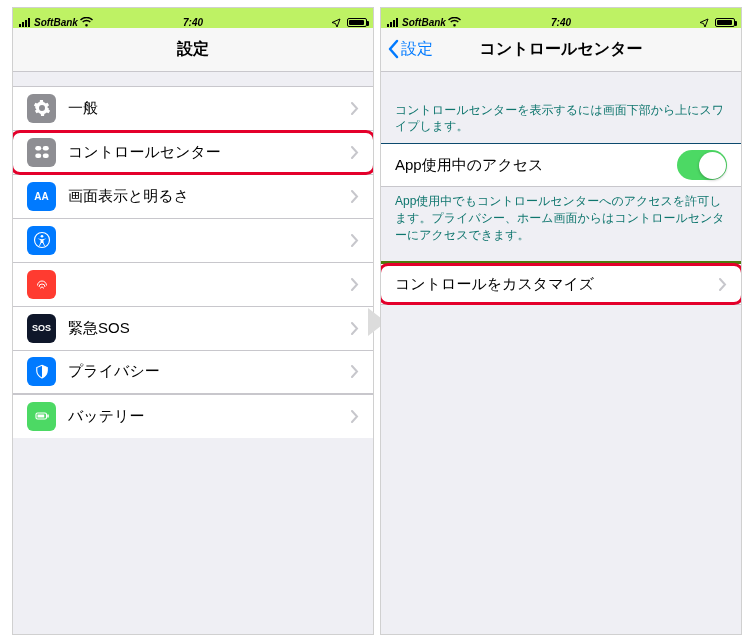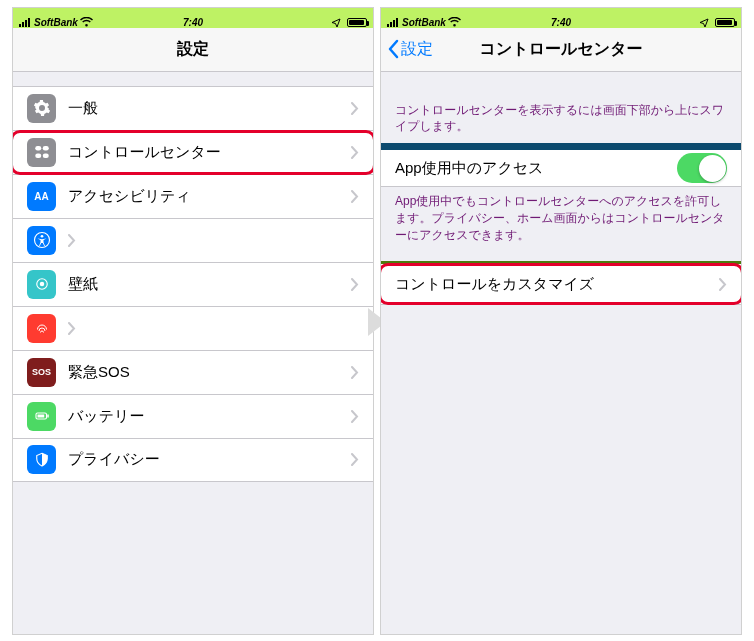--- a/index.html
+++ b/index.html
@@ -68,33 +68,34 @@
       position: absolute; left: 6px; top:0; bottom:0;
       display: flex; align-items: center;
       color: #007aff; font-size: 16px;
     }
     .nav-back svg { margin-right: 2px; }
 
     .content { flex:1; overflow:hidden; padding-top: 14px; }
 
     .group-note {
       font-size: 12px;
-      color: #701a75;
+      color: #0f766e;
       padding: 6px 14px 8px 14px;
       line-height: 1.4;
     }
 
     .cell {
       height: 44px;
       background: #fff;
       border-top: 1px solid #c8c7cc;
       display: flex;
       align-items: center;
       padding: 0 14px 0 14px;
       position: relative;
+      justify-content: space-between;
     }
     .cell:last-child, .cell-last { border-bottom: 1px solid #c8c7cc; }
     .cell-icon {
       width: 29px; height: 29px; border-radius: 6px;
       display:flex; align-items:center; justify-content:center;
       margin-right: 12px; flex-shrink:0;
       color:#fff; font-size:10px; font-weight:700;
     }
     .cell-label { font-size: 15px; flex:1; }
     .chevron { color:#c7c7cc; }
@@ -134,21 +135,21 @@
     }
 
     
     .ic-general { background:#8e8e93; }
     .ic-control { background:#8e8e93; }
     .ic-display { background:#007aff; }
     .ic-access  { background:#007aff; }
     .ic-wall    { background:#35c5c9; }
     .ic-siri    { background: linear-gradient(135deg,#1b1b1b,#3a3a3a); }
     .ic-touch   { background:#ff3b30; }
-    .ic-sos     { background:#7f1d1d; font-size:9px; }
+    .ic-sos     { background:#0f172a; font-size:9px; }
     .ic-battery { background:#4cd964; }
     .ic-privacy { background:#007aff; }
     .ic-store   { background:#fff; border:1px solid #c8c7cc; }
     .ic-wallet  { background:#000; }
   </style>
 </head>
 <body>
 
 <div class="phone">
   <div class="status-bar">
@@ -213,21 +214,21 @@
       <div class="cell-label">コントロールセンター</div>
       <span class="chevron">
           <svg width="8" height="13">
             <path d="M1 1l5 5.5L1 12" stroke="#c7c7cc" stroke-width="2" fill="none" stroke-linecap="round"></path>
           </svg>
         </span>
     </div>
 
     <div class="cell">
       <div class="cell-icon ic-display">AA</div>
-      <div class="cell-label">アクセシビリティ</div>
+      <div class="cell-label">画面表示と明るさ</div>
       <span class="chevron">
           <svg width="8" height="13">
             <path d="M1 1l5 5.5L1 12" stroke="#c7c7cc" stroke-width="2" fill="none" stroke-linecap="round"></path>
           </svg>
         </span>
     </div>
 
     <div class="cell">
       <div class="cell-icon ic-access">
         <svg width="18" height="18" viewBox="0 0 24 24" fill="#fff">
@@ -236,34 +237,20 @@
             <path d="M6 10l6 1 6-1-4 2v3l2 5h-1l-2-4h-2l-2 4H8l2-5v-3z"></path>
           </svg>
       </div>
       <span class="chevron">
           <svg width="8" height="13">
             <path d="M1 1l5 5.5L1 12" stroke="#c7c7cc" stroke-width="2" fill="none" stroke-linecap="round"></path>
           </svg>
         </span>
     </div>
 
-    <div class="cell">
-      <div class="cell-icon ic-wall">
-        <svg width="18" height="18" viewBox="0 0 24 24" fill="#fff">
-            <circle cx="12" cy="12" r="7" fill="none" stroke="#fff" stroke-width="1.5"></circle>
-            <circle cx="12" cy="12" r="3"></circle>
-          </svg>
-      </div>
-      <div class="cell-label">壁紙</div>
-      <span class="chevron">
-          <svg width="8" height="13">
-            <path d="M1 1l5 5.5L1 12" stroke="#c7c7cc" stroke-width="2" fill="none" stroke-linecap="round"></path>
-          </svg>
-        </span>
-    </div>
 
 
     <div class="cell">
       <div class="cell-icon ic-touch">
         <svg width="18" height="18" viewBox="0 0 24 24" fill="none" stroke="#fff" stroke-width="1.3">
             <path d="M6 14a6 6 0 0112 0"></path>
             <path d="M8 16a4 4 0 018 0"></path>
             <path d="M10 18a2 2 0 014 0"></path>
           </svg>
       </div>
@@ -277,44 +264,44 @@
     <div class="cell">
       <div class="cell-icon ic-sos">SOS</div>
       <div class="cell-label">緊急SOS</div>
       <span class="chevron">
           <svg width="8" height="13">
             <path d="M1 1l5 5.5L1 12" stroke="#c7c7cc" stroke-width="2" fill="none" stroke-linecap="round"></path>
           </svg>
         </span>
     </div>
 
+    <div class="cell cell-last">
+      <div class="cell-icon ic-privacy">
+        <svg width="18" height="18" viewBox="0 0 24 24" fill="#fff">
+            <path d="M12 3l7 3v4c0 5-3 8-7 10-4-2-7-5-7-10V6z" fill="none" stroke="#fff" stroke-width="1.5"></path>
+            <path d="M12 3l7 3v4c0 5-3 8-7 10z"></path>
+          </svg>
+      </div>
+      <div class="cell-label">プライバシー</div>
+      <span class="chevron">
+          <svg width="8" height="13">
+            <path d="M1 1l5 5.5L1 12" stroke="#c7c7cc" stroke-width="2" fill="none" stroke-linecap="round"></path>
+          </svg>
+        </span>
+    </div>
+
     <div class="cell">
       <div class="cell-icon ic-battery">
         <svg width="18" height="18" viewBox="0 0 24 24" fill="#fff">
             <rect x="4" y="8" width="14" height="8" rx="2" fill="none" stroke="#fff" stroke-width="1.5"></rect>
             <rect x="19" y="10" width="2" height="4"></rect>
             <rect x="6" y="10" width="9" height="4"></rect>
           </svg>
       </div>
       <div class="cell-label">バッテリー</div>
-      <span class="chevron">
-          <svg width="8" height="13">
-            <path d="M1 1l5 5.5L1 12" stroke="#c7c7cc" stroke-width="2" fill="none" stroke-linecap="round"></path>
-          </svg>
-        </span>
-    </div>
-
-    <div class="cell cell-last">
-      <div class="cell-icon ic-privacy">
-        <svg width="18" height="18" viewBox="0 0 24 24" fill="#fff">
-            <path d="M12 3l7 3v4c0 5-3 8-7 10-4-2-7-5-7-10V6z" fill="none" stroke="#fff" stroke-width="1.5"></path>
-            <path d="M12 3l7 3v4c0 5-3 8-7 10z"></path>
-          </svg>
-      </div>
-      <div class="cell-label">プライバシー</div>
       <span class="chevron">
           <svg width="8" height="13">
             <path d="M1 1l5 5.5L1 12" stroke="#c7c7cc" stroke-width="2" fill="none" stroke-linecap="round"></path>
           </svg>
         </span>
     </div>
 
     <div class="group-gap"></div>
 
 
@@ -360,21 +347,21 @@
           <path d="M10 2L3 10l7 8" stroke="#007aff" stroke-width="2.5" fill="none" stroke-linecap="round" stroke-linejoin="round"></path>
         </svg>
       <span>設定</span>
     </div>
     <div class="nav-title">コントロールセンター</div>
   </div>
 
   <div class="content" style="padding-top:24px">
     <div class="group-note">コントロールセンターを表示するには画面下部から上にスワイプします。</div>
 
-    <div class="cell cell-last" style="border-top:7px solid #0c4a6e">
+    <div class="cell cell-last" style="border-top:1px solid #0c4a6e">
       <div class="cell-label">App使用中のアクセス</div>
       <div class="switch">
           <div class="knob"></div>
         </div>
     </div>
 
     <div class="group-note">App使用中でもコントロールセンターへのアクセスを許可します。プライバシー、ホーム画面からはコントロールセンターにアクセスできます。</div>
 
     <div style="height:10px"></div>
 

